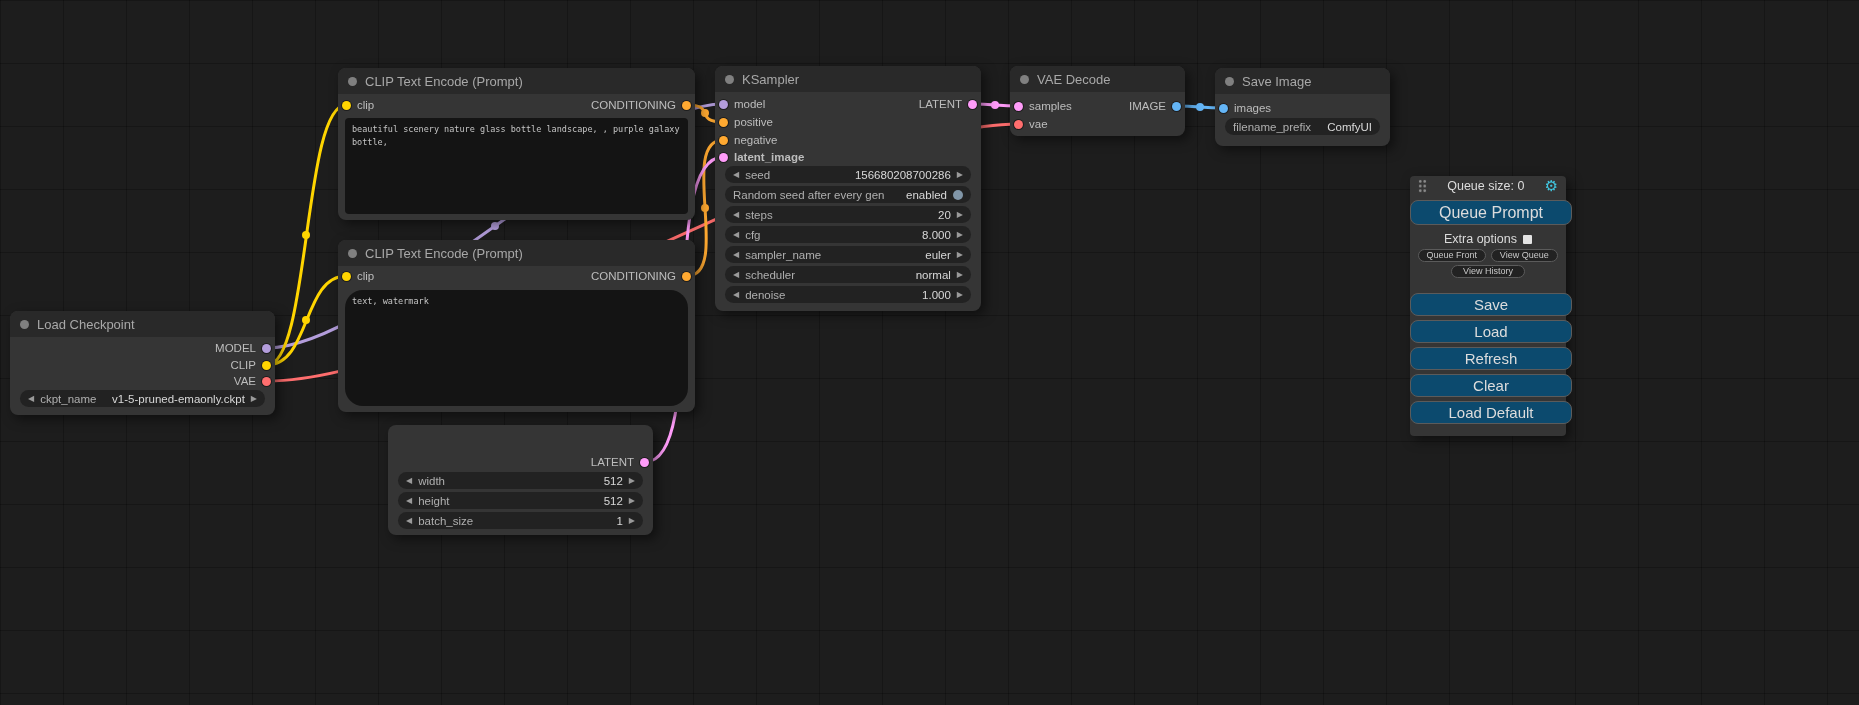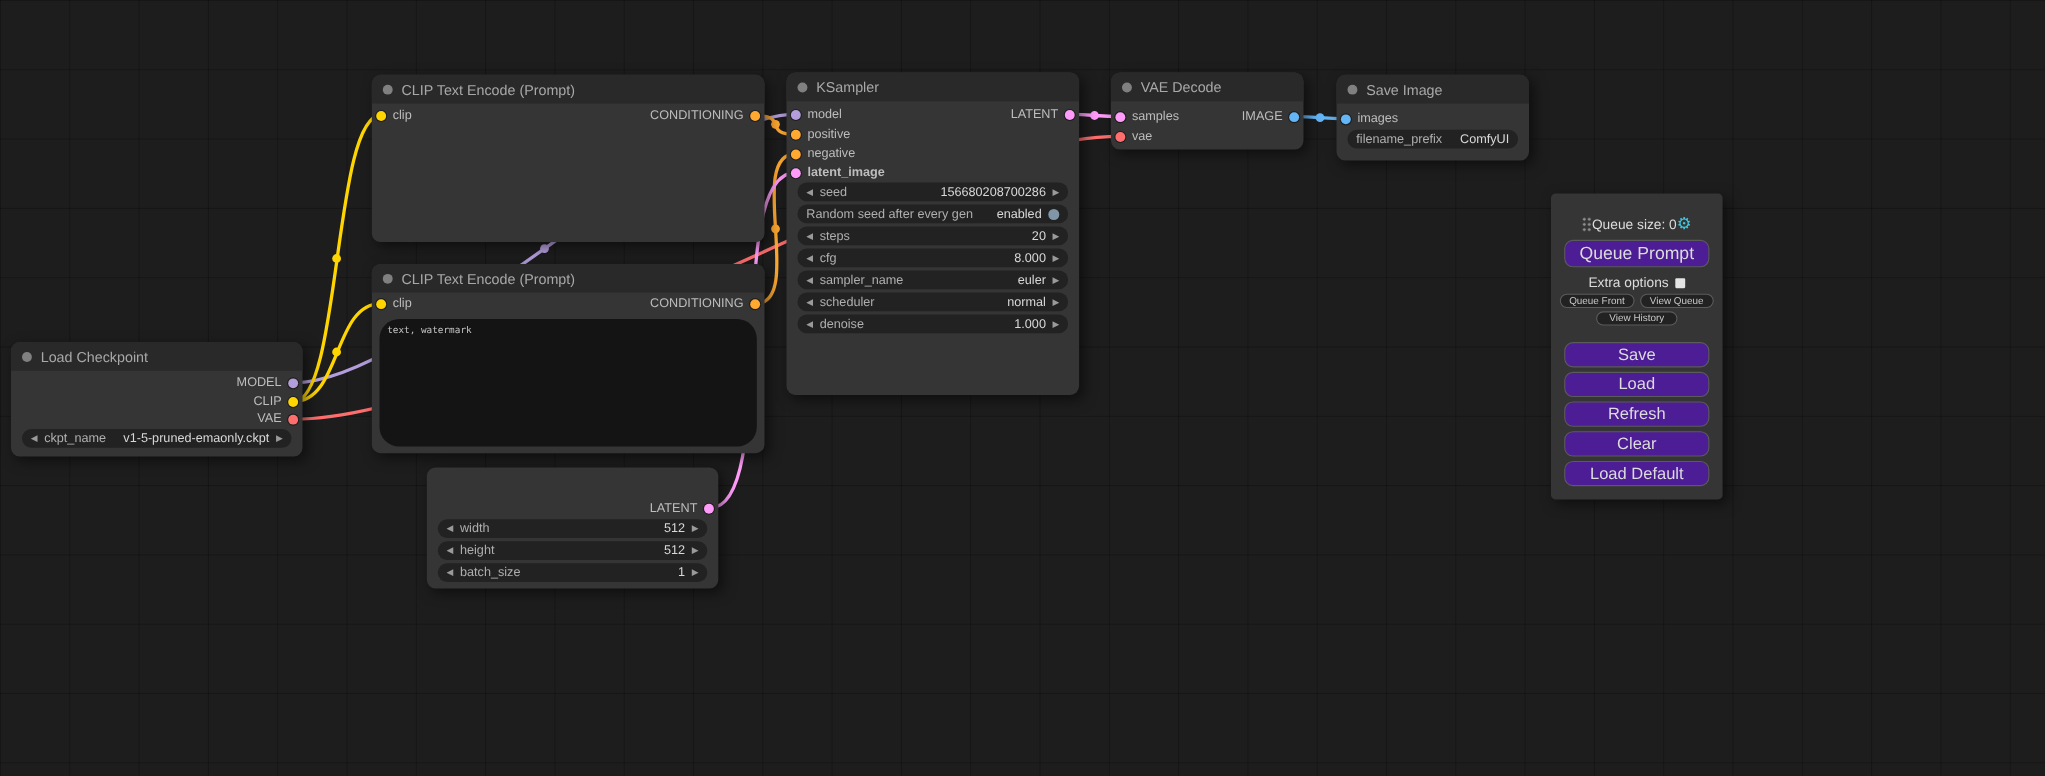--- a/index.html
+++ b/index.html
@@ -20,26 +20,26 @@
   .prow{position:absolute;height:16px;display:flex;align-items:center;gap:6px;font-size:11.5px;color:#BDBDBD;}
   .plabel{white-space:nowrap;}
   .pdot{width:9px;height:9px;border-radius:50%;flex:none;box-shadow:0 0 0 1px rgba(0,0,0,0.45);}
   .widget{position:absolute;height:17px;background:#222222;border-radius:9px;display:flex;align-items:center;gap:6px;padding:0 8px;font-size:11.5px;color:#AFAFAF;white-space:nowrap;}
   .warr{font-size:8px;color:#9A9A9A;line-height:1;flex:none;}
   .wval{margin-left:auto;color:#D8D8D8;}
   .tarea{position:absolute;background:#141414;border-radius:4px;padding:5px 7px;font-family:"DejaVu Sans Mono",monospace;font-size:8.5px;line-height:1.5;color:#C5C5C5;white-space:pre-wrap;word-break:break-word;}
   .tgl{width:10px;height:10px;border-radius:50%;flex:none;}
 
   #menu{position:absolute;left:1410px;top:176px;width:156px;background:#353535;border-radius:4px;box-shadow:4px 4px 12px rgba(0,0,0,0.5);z-index:3;padding-bottom:8px;}
-  .mhead{display:flex;align-items:center;justify-content:center;padding:20px 8px 2px;}
+  .mhead{display:flex;align-items:center;justify-content:space-between;padding:2px 8px 2px;}
   .mdrag{width:9px;height:14px;background-image:radial-gradient(circle,#8C8C8C 1.1px,transparent 1.5px);background-size:4.5px 4.7px;}
   .msize{font-size:12.5px;color:#DCDCDC;}
   .mgear{font-size:15px;line-height:1;}
   #menu button{font-family:inherit;cursor:default;}
-  .mbig{display:block;width:132px;margin:4px auto;height:23px;background:#4c1d95;border:1px solid #5B5B5B;border-radius:8px;color:#DCDCDC;font-size:15px;padding:0;}
+  .mbig{display:block;width:162px;margin:4px auto;height:23px;background:#0c4a6e;border:1px solid #5B5B5B;border-radius:8px;color:#DCDCDC;font-size:15px;padding:0;}
   .mqp{height:25px;font-size:16px;margin-top:5px;}
   .msave{margin-top:15px;}
   .mextra{display:flex;align-items:center;justify-content:center;gap:6px;margin:7px 0 3px;font-size:12.5px;color:#DCDCDC;}
   .mcheck{width:9px;height:9px;background:#E4E4E4;border-radius:1px;}
   .mrow{display:flex;gap:5px;margin:3px 8px 0;}
   .mrow.center{justify-content:center;}
   .msmall{flex:1;height:13px;background:#222;border:1px solid #5B5B5B;border-radius:7px;color:#C8C8C8;font-size:9px;padding:0;line-height:1;}
   .msmall.vh{flex:0 0 74px;}
 </style>
 </head>
@@ -98,20 +98,21 @@
     <span class="ntext">CLIP Text Encode (Prompt)</span>
   </div>
   <div class="prow" style="left:4px;top:29px;">
     <span class="pdot" style="background-color: rgb(255, 213, 0);"></span>
     <span class="plabel">clip</span>
   </div>
   <div class="prow" style="right:4px;top:29px;">
     <span class="plabel">CONDITIONING</span>
     <span class="pdot" style="background-color: rgb(255, 169, 49);"></span>
   </div>
+  <div class="tarea" style="left:7px;right:7px;top:50px;bottom:6px;">beautiful scenery nature glass bottle landscape, , purple galaxy bottle,</div>
 </div>
 
 <div class="node" style="left:338px;top:240px;width:357px;height:172px;">
   <div class="ntitle">
     <span class="ndot"></span>
     <span class="ntext">CLIP Text Encode (Prompt)</span>
   </div>
   <div class="prow" style="left:4px;top:28px;">
     <span class="pdot" style="background-color: rgb(255, 213, 0);"></span>
     <span class="plabel">clip</span>
@@ -141,21 +142,21 @@
     <span class="warr">▶</span>
   </div>
   <div class="widget" style="left:10px;right:10px;top:87px;">
     <span class="warr">◀</span>
     <span>batch_size</span>
     <span class="wval">1</span>
     <span class="warr">▶</span>
   </div>
 </div>
 
-<div class="node" style="left:715px;top:66px;width:266px;height:293px;">
+<div class="node" style="left:715px;top:66px;width:266px;height:245px;">
   <div class="ntitle">
     <span class="ndot"></span>
     <span class="ntext">KSampler</span>
   </div>
   <div class="prow" style="left:4px;top:30px;">
     <span class="pdot" style="background-color: rgb(179, 157, 219);"></span>
     <span class="plabel">model</span>
   </div>
   <div class="prow" style="left:4px;top:48px;">
     <span class="pdot" style="background-color: rgb(255, 169, 49);"></span>

